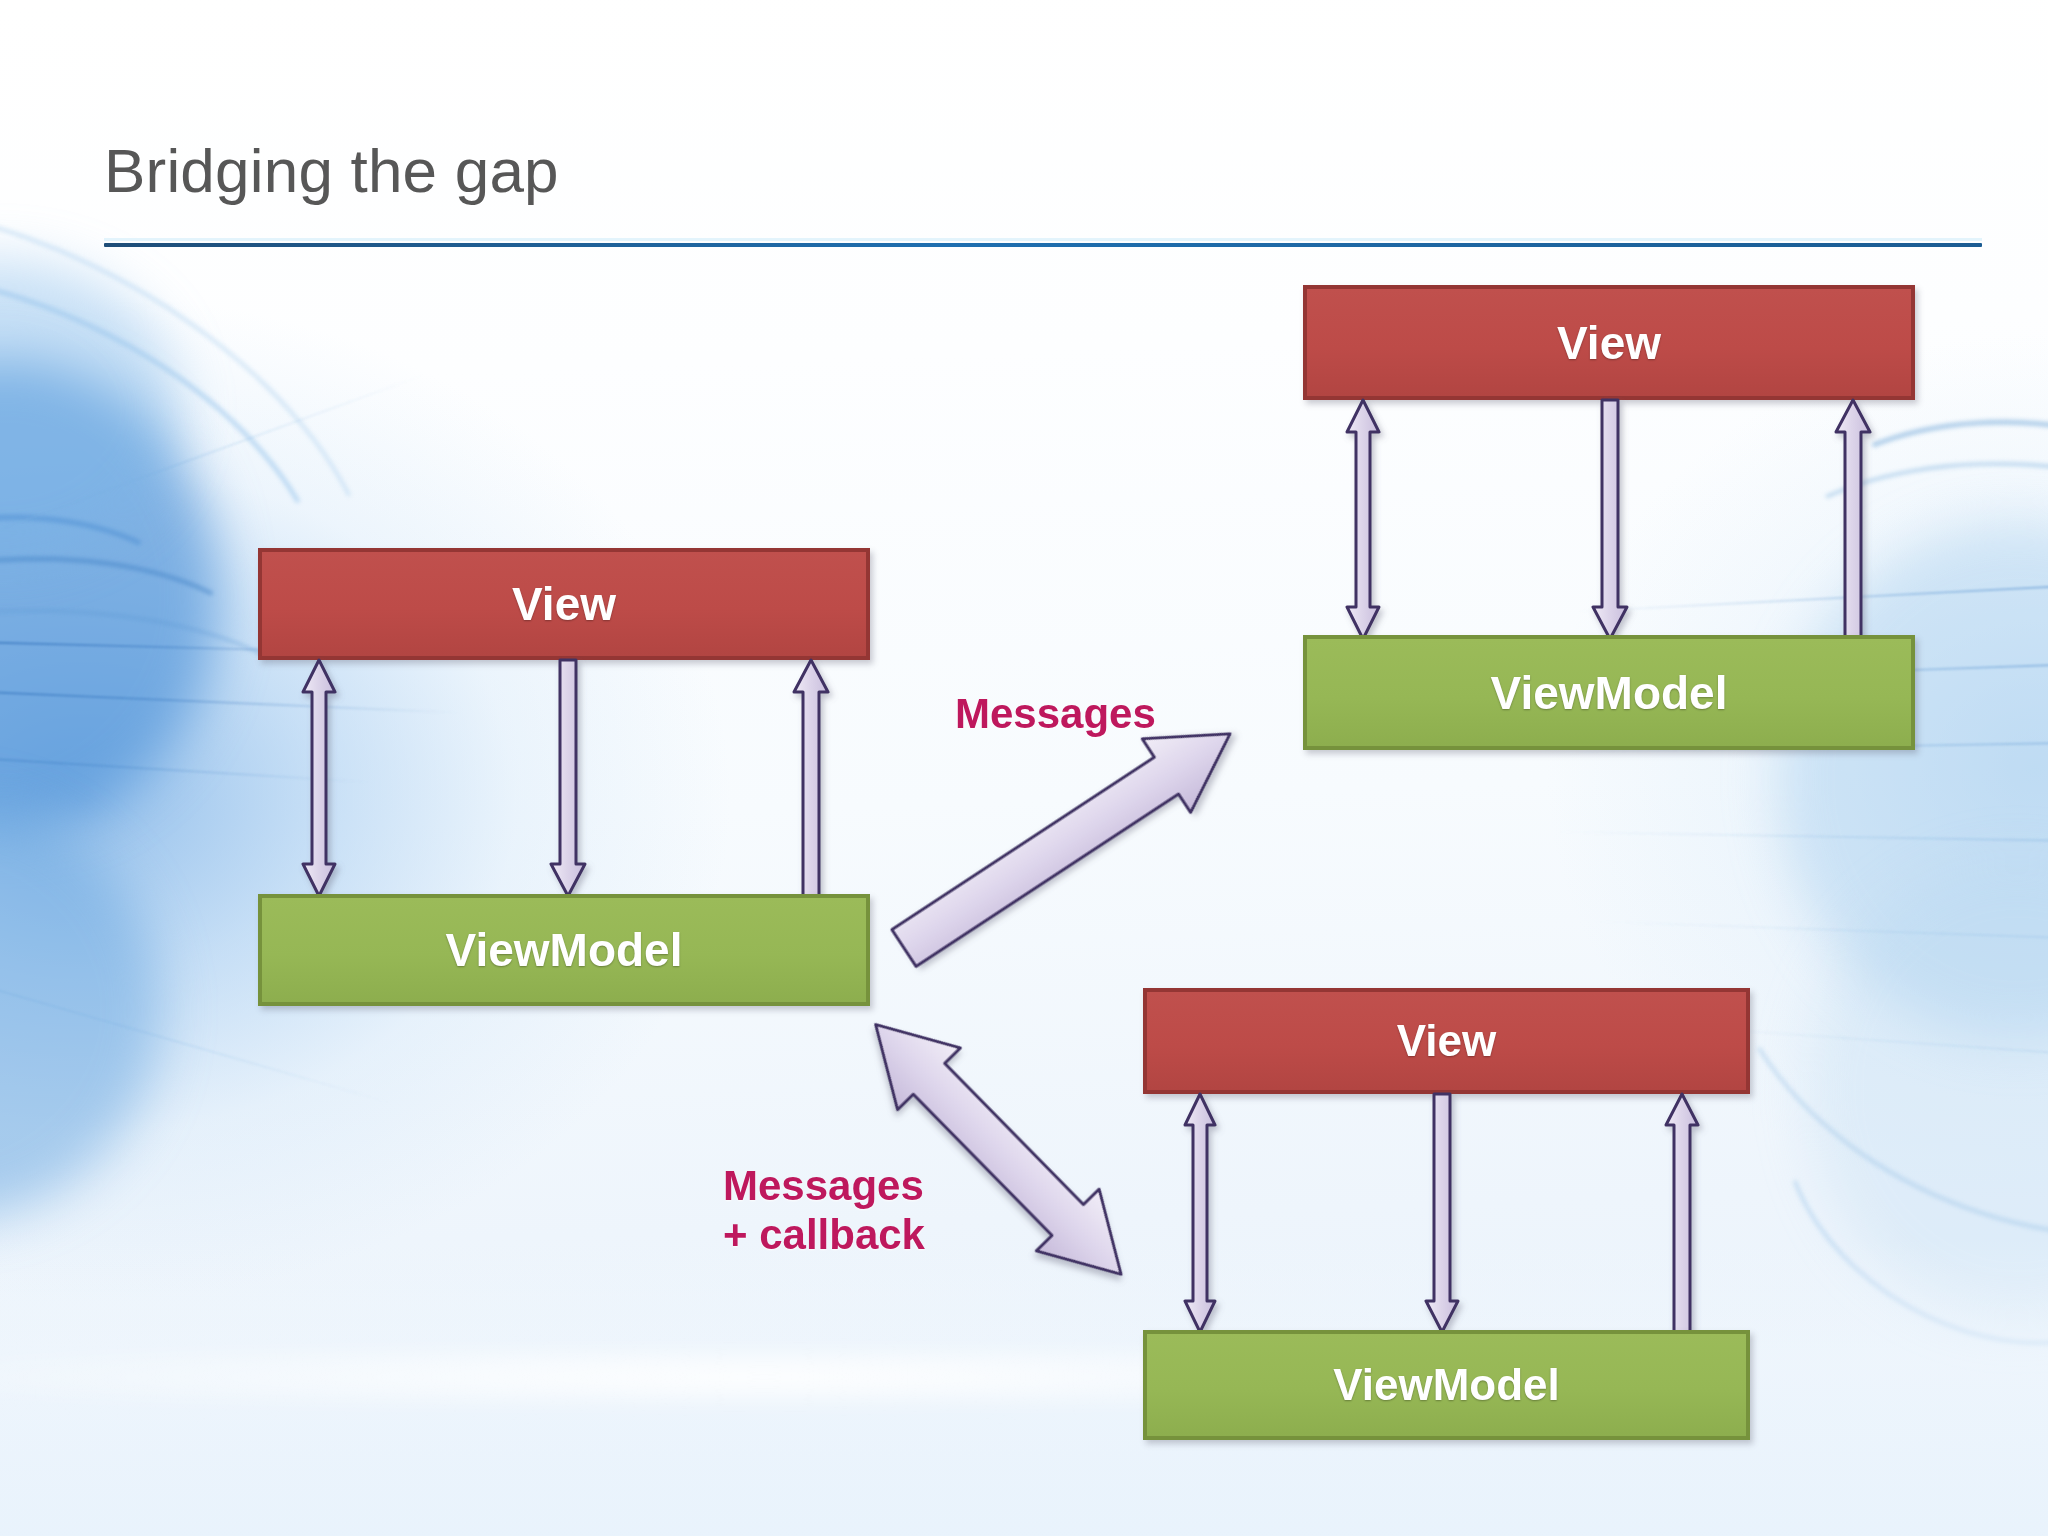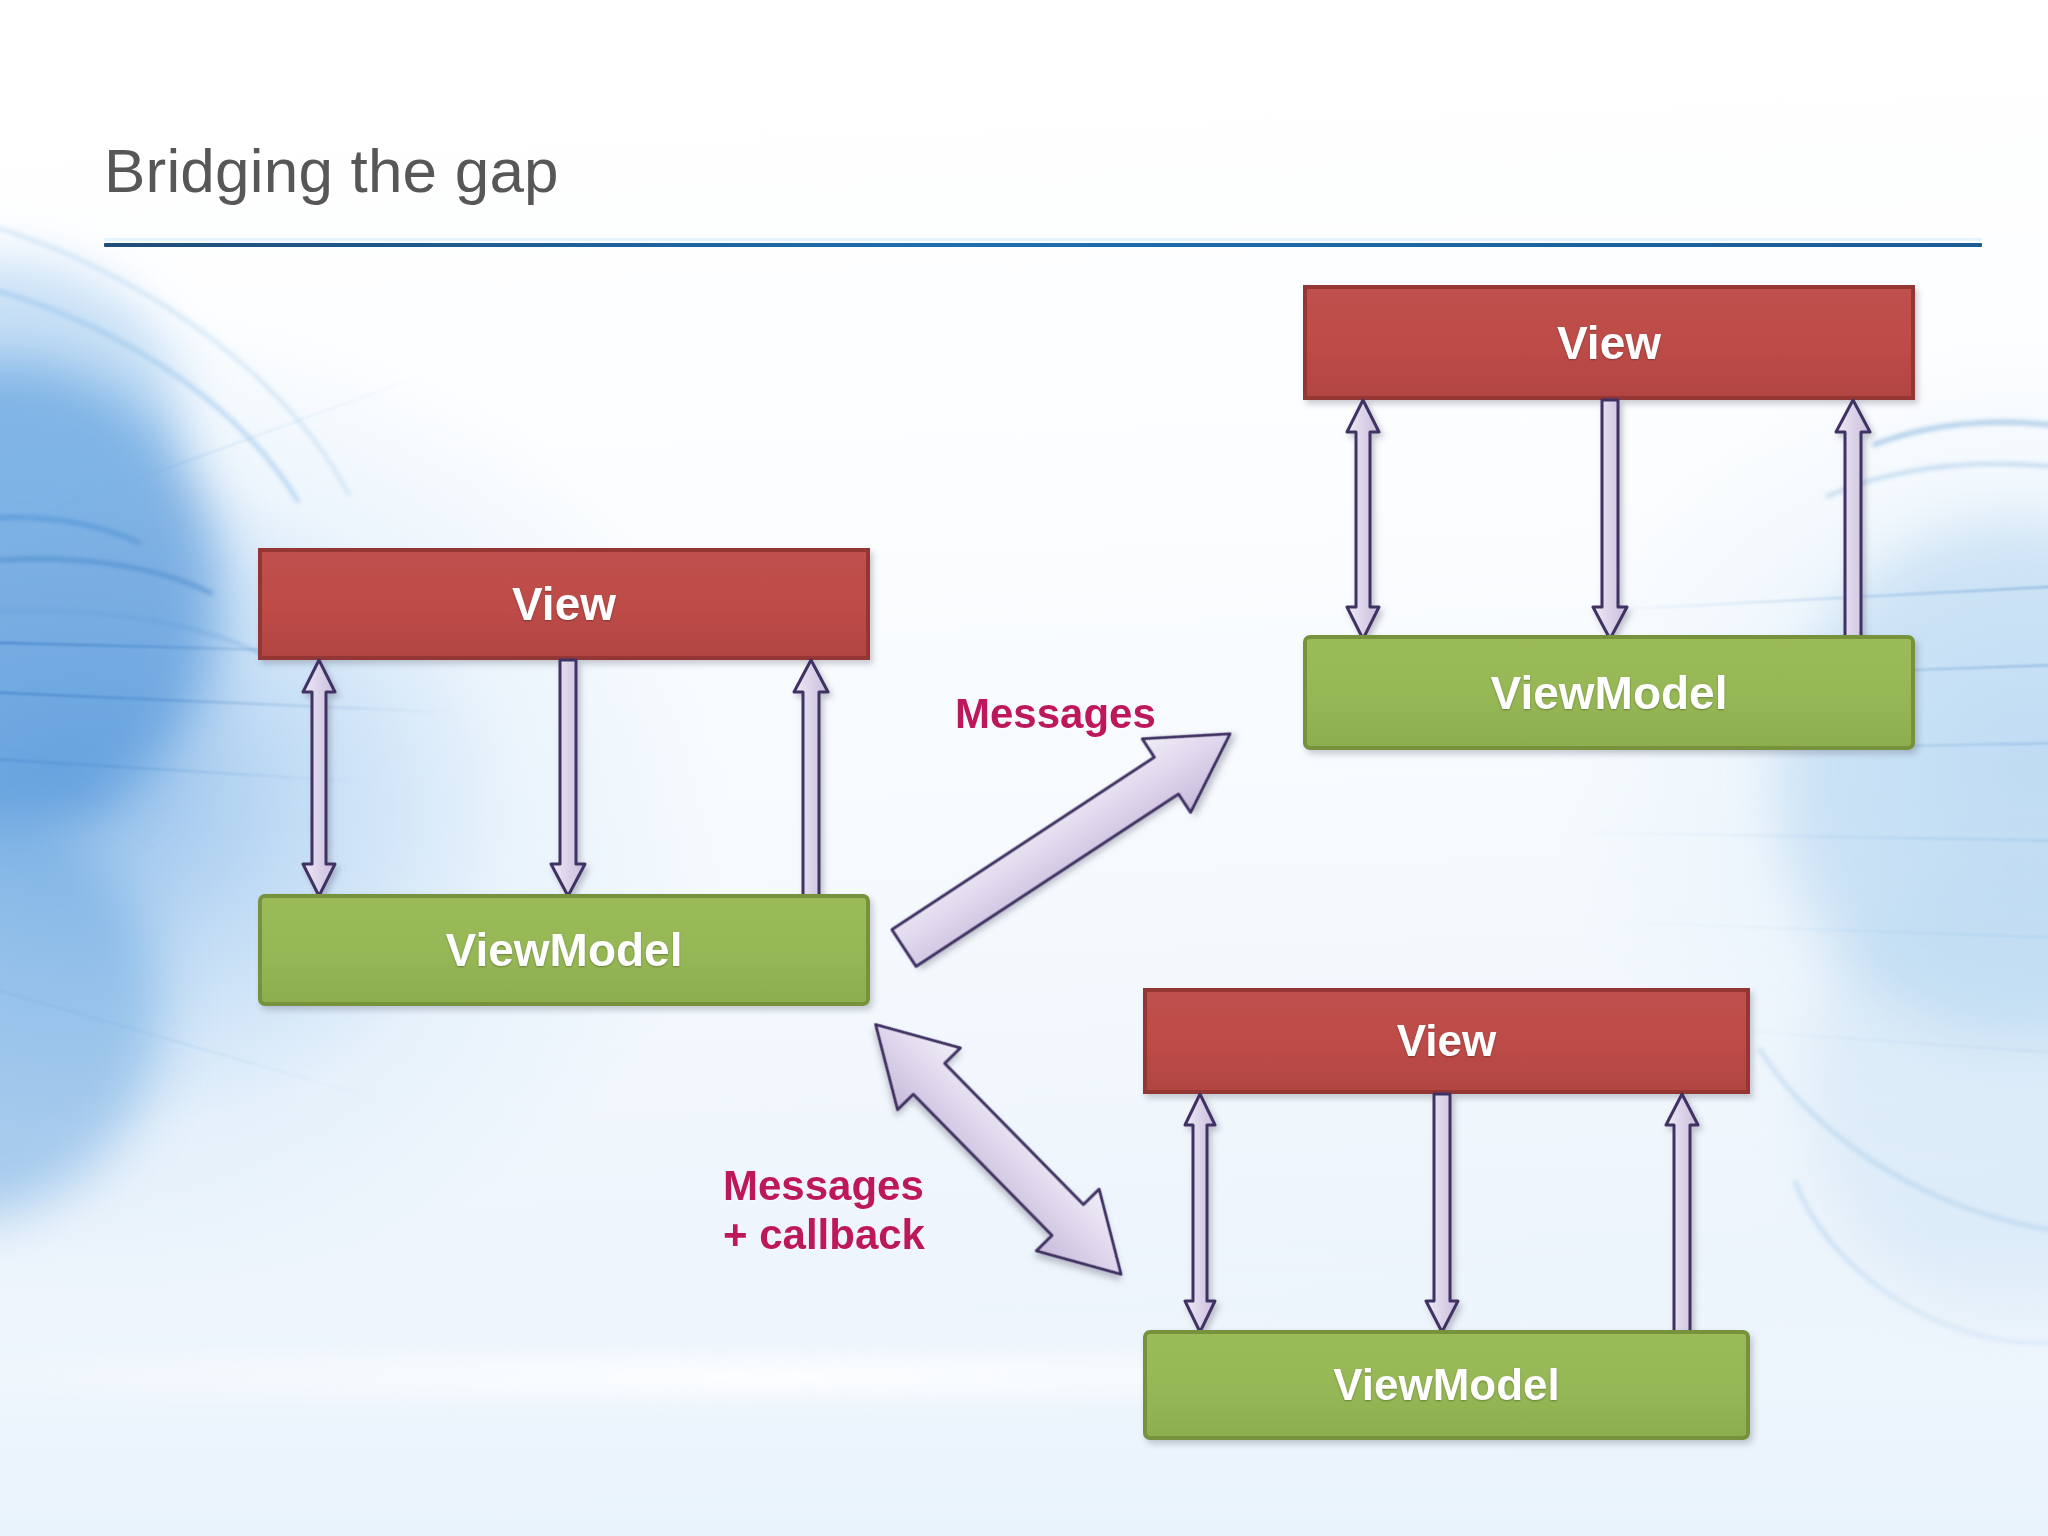--- a/index.html
+++ b/index.html
@@ -125,21 +125,20 @@
     border-style: solid;
     box-shadow: 3px 4px 6px rgba(90,90,110,0.30);
   }
   .node.view {
     background: linear-gradient(180deg, #c0504d 0%, #bd4b48 55%, #b24542 100%);
     border-color: #943634;
   }
   .node.viewmodel {
     background: linear-gradient(180deg, #9bbb59 0%, #96b755 55%, #8dae4e 100%);
     border-color: #76923c;
-    border-radius: 7px;
   }
 
   
   .varrow { position: absolute; }
   .varrow svg { display: block; overflow: visible; }
 
   
   .diag { position: absolute; }
   .diag svg { display: block; overflow: visible; }
 

